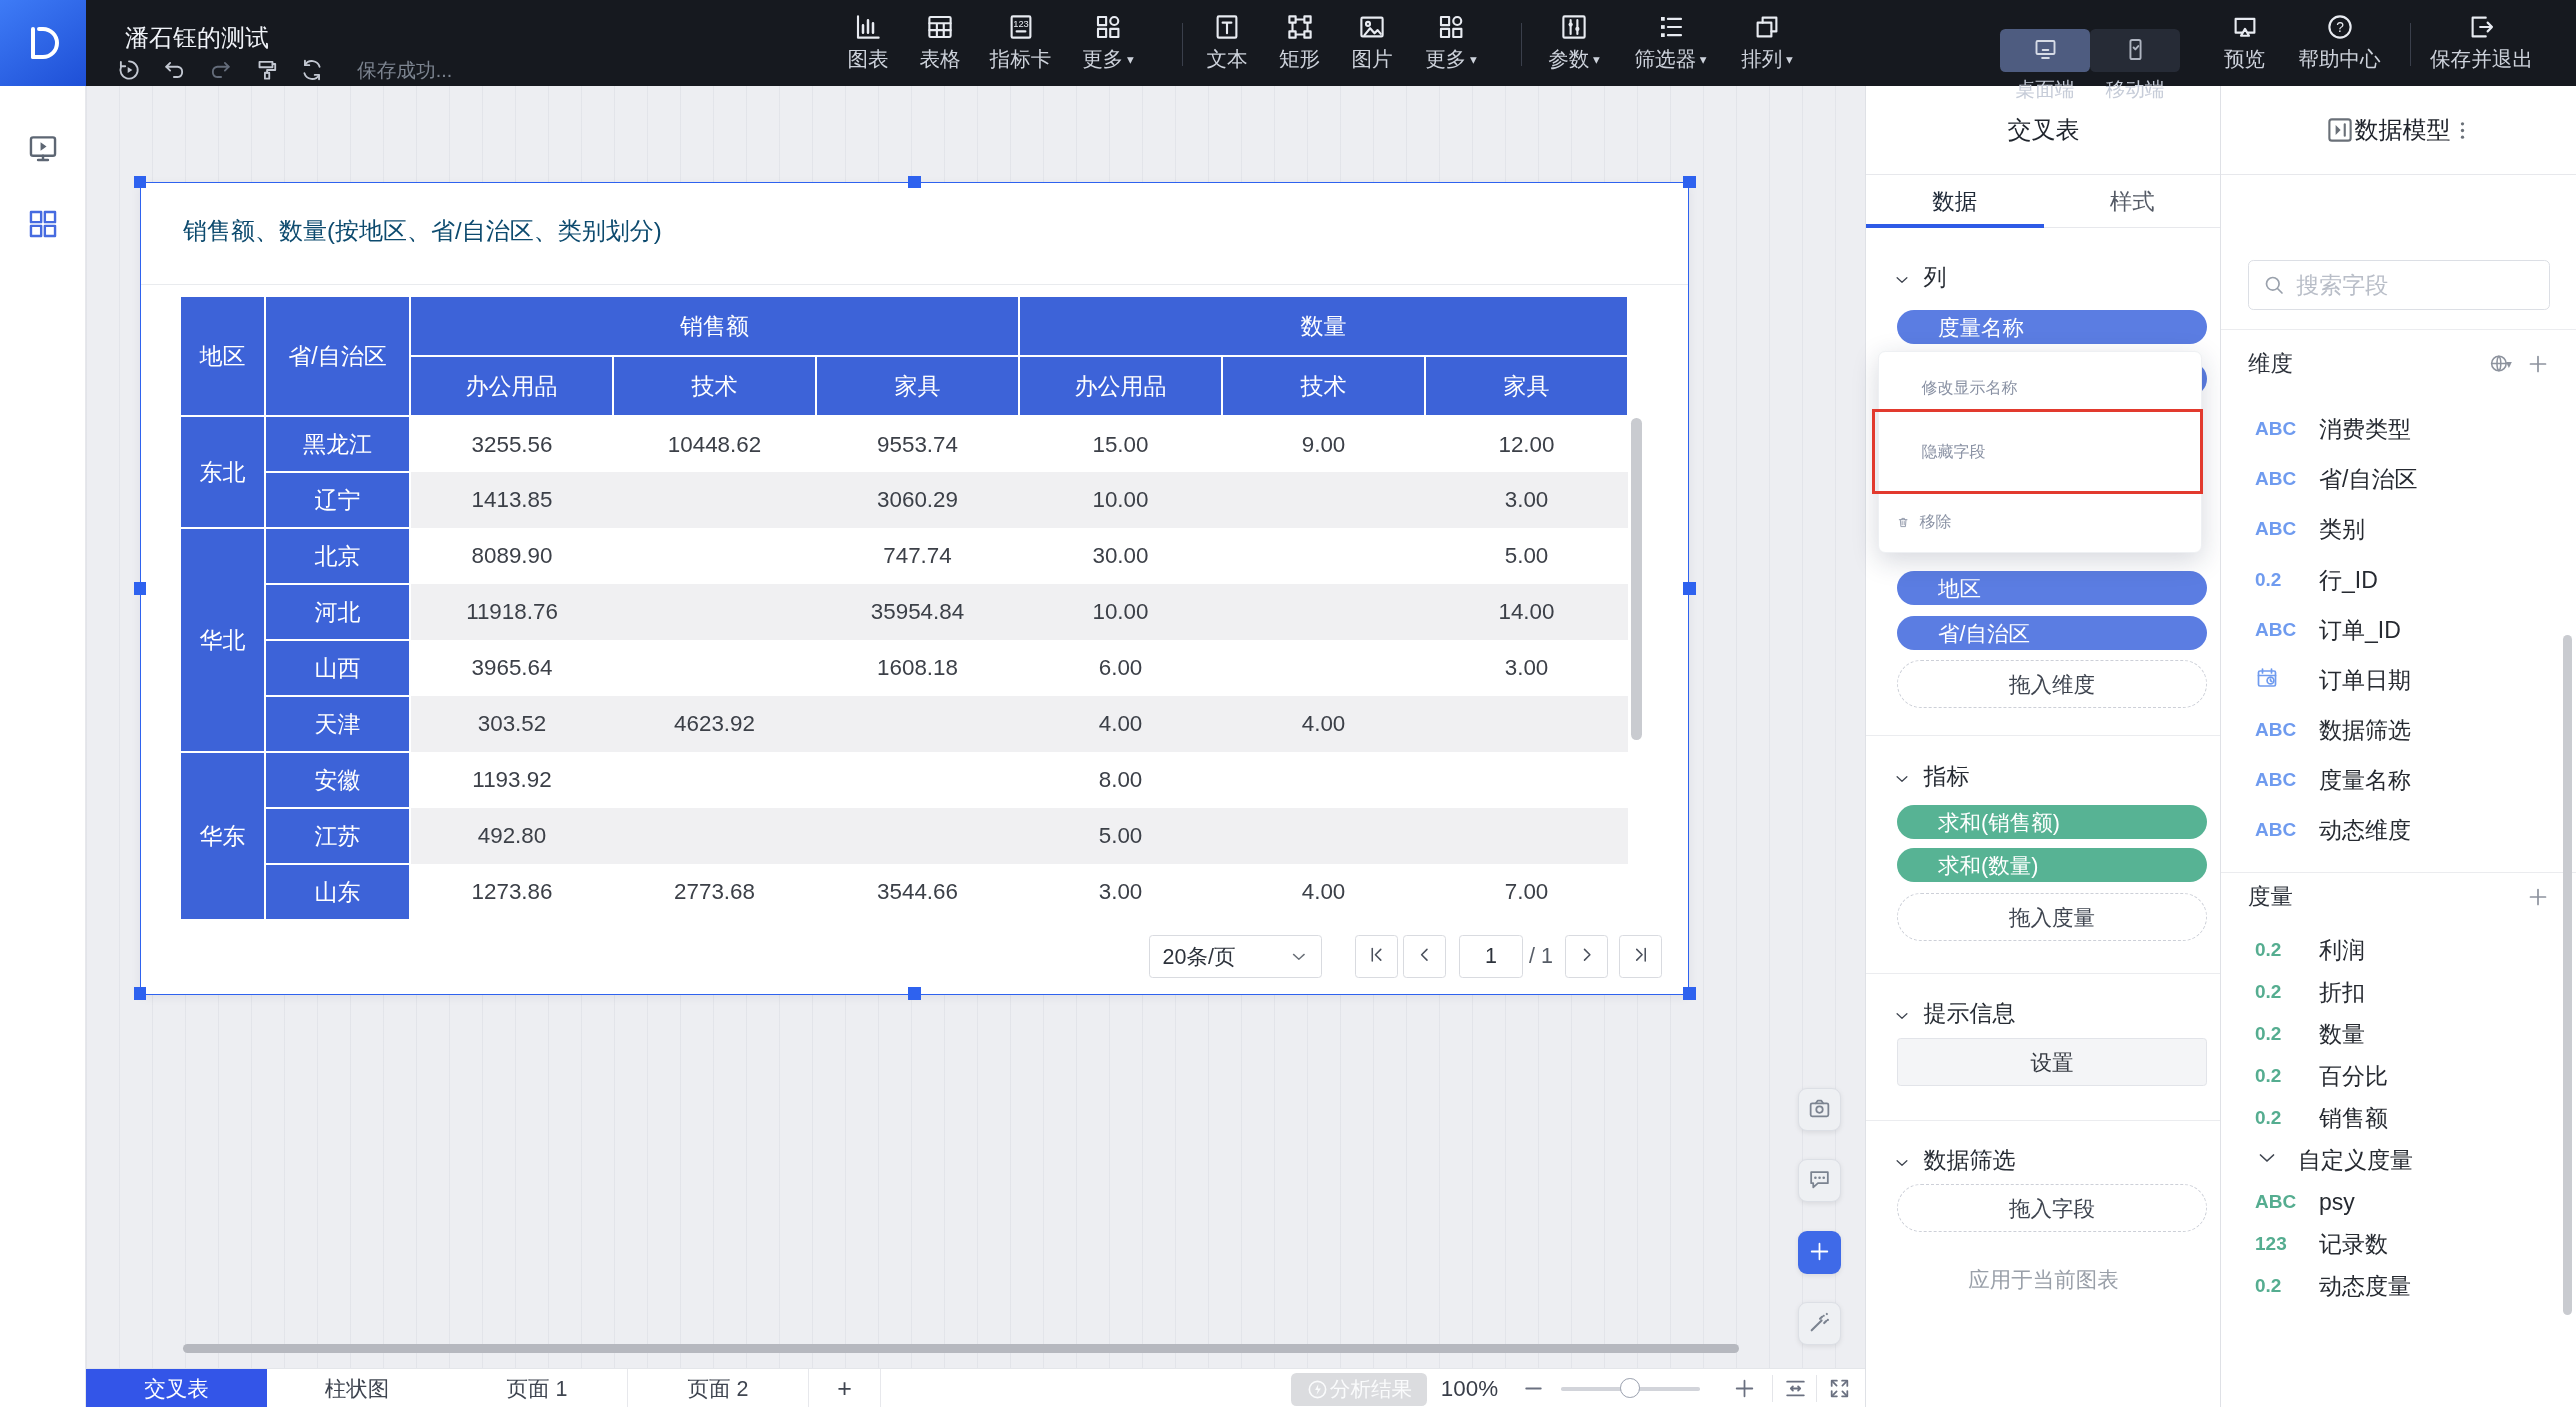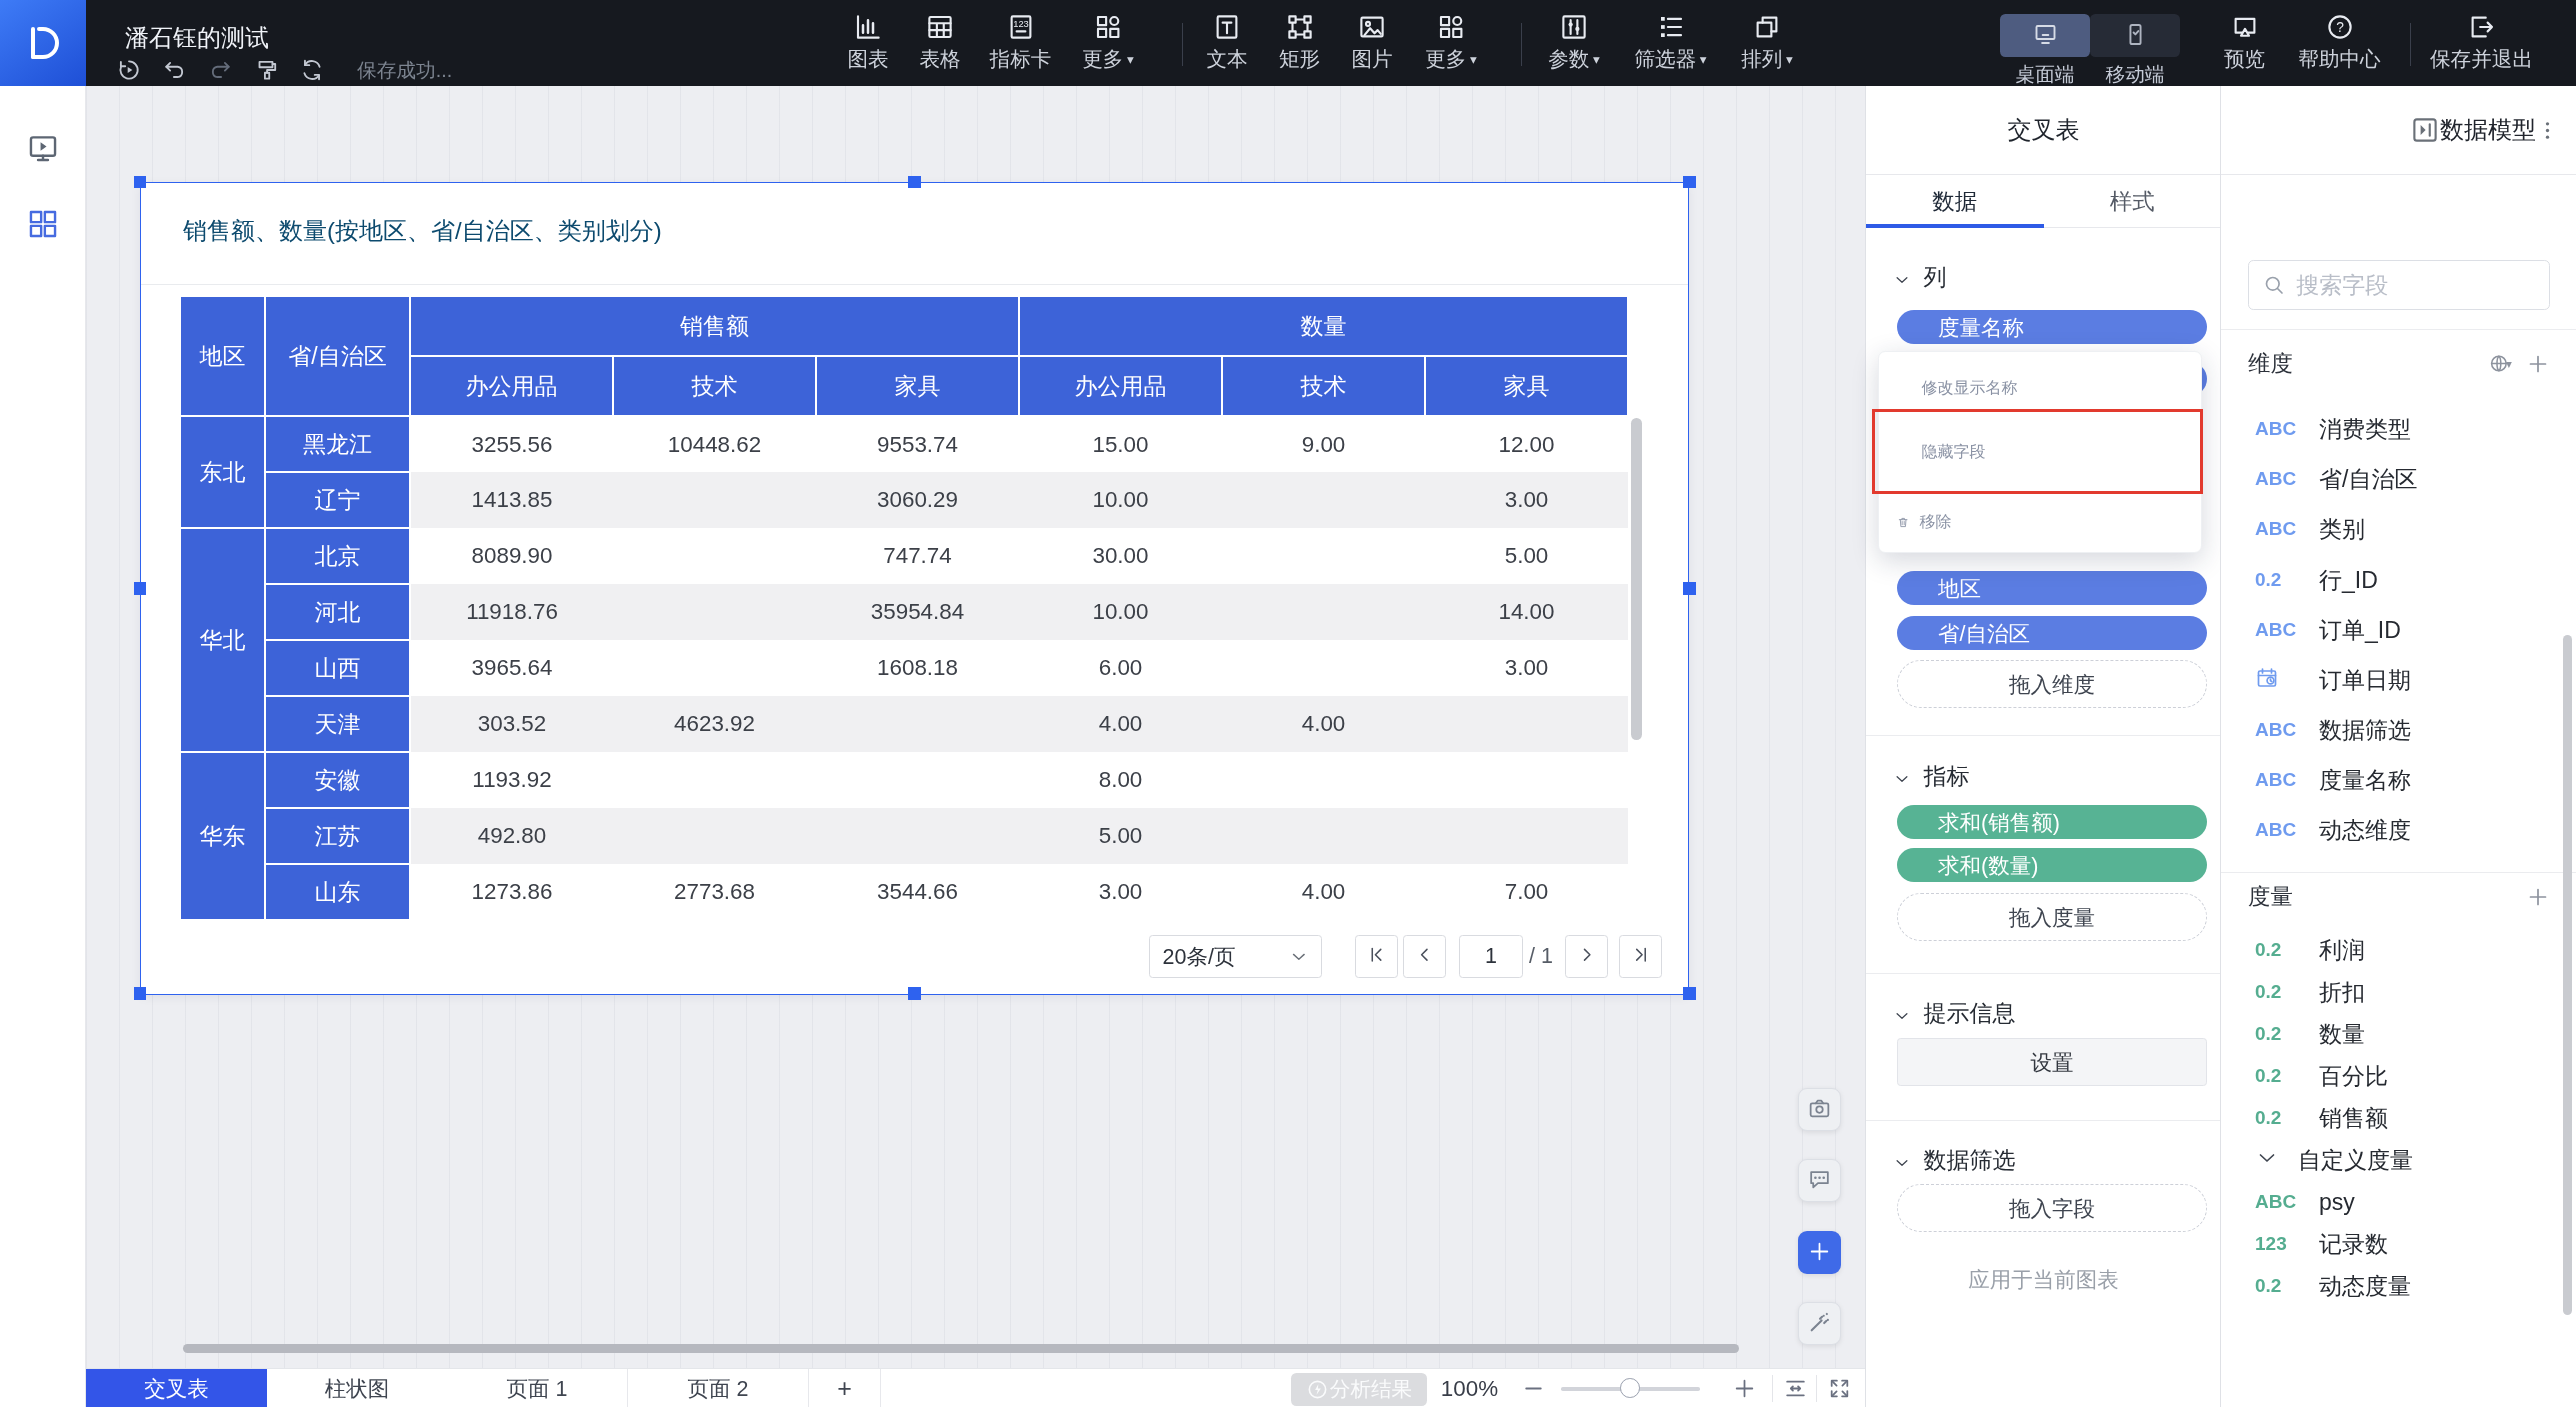--- a/index.html
+++ b/index.html
@@ -15,21 +15,21 @@
 .qa-icon.dim{color:#646c7a}
 .qa-icon svg{width:100%;height:100%}
 .save-status{font-size:19.7px;color:#7d8591;margin-left:12.5px;white-space:nowrap}
 .tool-group{position:absolute;top:10.7px;height:68px;display:flex;align-items:stretch}
 .tool-btn{display:flex;flex-direction:column;align-items:center;justify-content:space-between;height:64px;padding:1.8px 0;cursor:pointer}
 .tool-icon{width:30px;height:30px;color:#e8ebf1;display:block}
 .tool-icon svg{width:100%;height:100%}
 .tool-label{font-size:20.6px;color:#cdd2db;white-space:nowrap}
 .caret{font-style:normal;font-size:13.4px;margin-left:3.6px;vertical-align:1.8px}
 .tb-div{position:absolute;top:23px;height:43px;width:0.9px;background:#3a3f4b}
-.device-toggle{position:absolute;left:2000px;top:14px;width:181px;height:68px}
+.device-toggle{position:absolute;left:2000px;top:29px;width:181px;height:68px}
 .device-btn{position:absolute;top:0;width:90px;height:43px;border-radius:5.4px;display:flex;align-items:center;justify-content:center;cursor:pointer}
 .device-btn.desktop{left:0;background:#4e5c80;color:#d6dbe6}
 .device-btn.mobile{left:90px;background:#262b36;color:#aeb4c0}
 .device-btn svg{width:27px;height:27px}
 .device-label{position:absolute;top:47px;width:90px;text-align:center;font-size:19.7px;color:#c6ccd8}
 .right-action{position:absolute;top:10.7px;height:64px;display:flex;flex-direction:column;align-items:center;justify-content:space-between;padding:1.8px 0;cursor:pointer}
 
 .leftbar{position:absolute;left:0;top:86px;width:86px;height:1322px;background:#fff;border-right:0.9px solid #e7e8ec;z-index:20}
 .lb-icon{position:absolute;left:26px;width:34px;height:34px;color:#5d6673;cursor:pointer}
 .lb-icon svg{width:100%;height:100%}
@@ -100,21 +100,21 @@
 .redbox{position:absolute;left:6.3px;top:323px;width:331px;height:85px;border:3.6px solid #e23a2e;z-index:5}
 .dash{position:absolute;left:31px;width:310px;height:48px;border:1.8px dashed #cdd0d8;border-radius:25px;background:#fff;
   display:flex;align-items:center;justify-content:center;font-size:21.5px;color:#3f4550;cursor:pointer}
 .pc-div{position:absolute;left:0;width:355px;height:0.9px;background:#ebecef}
 .btn-settings{position:absolute;left:31px;top:952px;width:310px;height:48px;background:#f4f5f7;border:0.9px solid #e2e4e9;border-radius:3.6px;
   display:flex;align-items:center;justify-content:center;font-size:21.5px;color:#32373f;cursor:pointer}
 .pc-note{position:absolute;left:0;top:1179px;width:355px;text-align:center;font-size:21.5px;color:#9aa0a9}
 
 .panel-data{position:absolute;left:2220px;top:86px;width:356px;height:1322px;background:#fff;border-left:0.9px solid #dfe1e6;z-index:30}
 .pd-header{position:absolute;left:0;top:0;width:356px;height:89px;border-bottom:0.9px solid #e7e8ec;
-  display:flex;align-items:center;justify-content:flex-end;padding:0 18px}
+  display:flex;align-items:center;justify-content:center;padding:0 18px}
 .pd-header .t{font-size:24px;color:#20242c}
 .pd-hicon{width:30px;height:30px;color:#6a7078;cursor:pointer}
 .pd-hicon svg{width:100%;height:100%}
 .pd-select{position:absolute;left:27px;top:106px;width:302px;height:52px;background:#f5f6f8;border:0.9px solid #e3e5ea;border-radius:5.4px;
   display:flex;align-items:center;justify-content:center;font-size:23px;color:#2b2f37;cursor:pointer}
 .pd-select .pg-caret{position:absolute;right:12.5px}
 .pd-search{position:absolute;left:27px;top:174px;width:302px;height:50px;border:0.9px solid #dcdfe5;border-radius:5.4px;background:#fff;
   display:flex;align-items:center;padding:0 12.5px;gap:10.7px}
 .pd-search .ic{width:24px;height:24px;color:#9aa1ac}
 .pd-search .ic svg{width:100%;height:100%}

